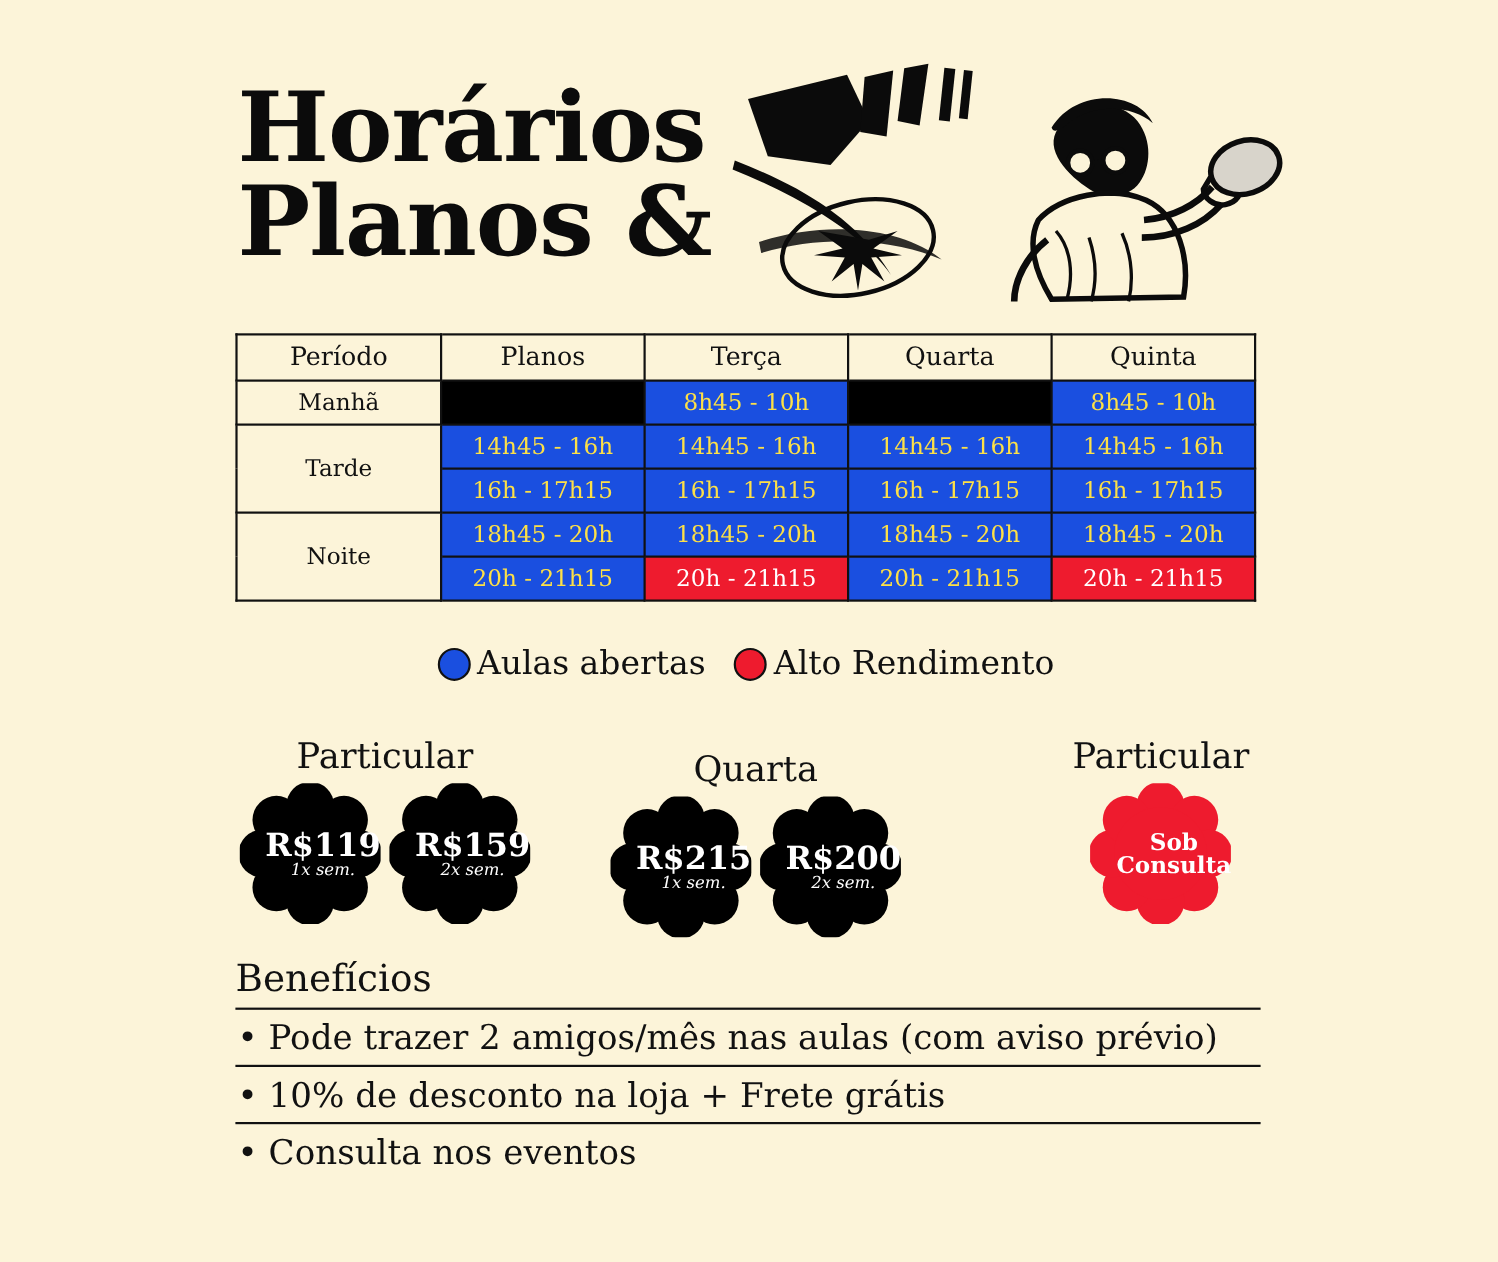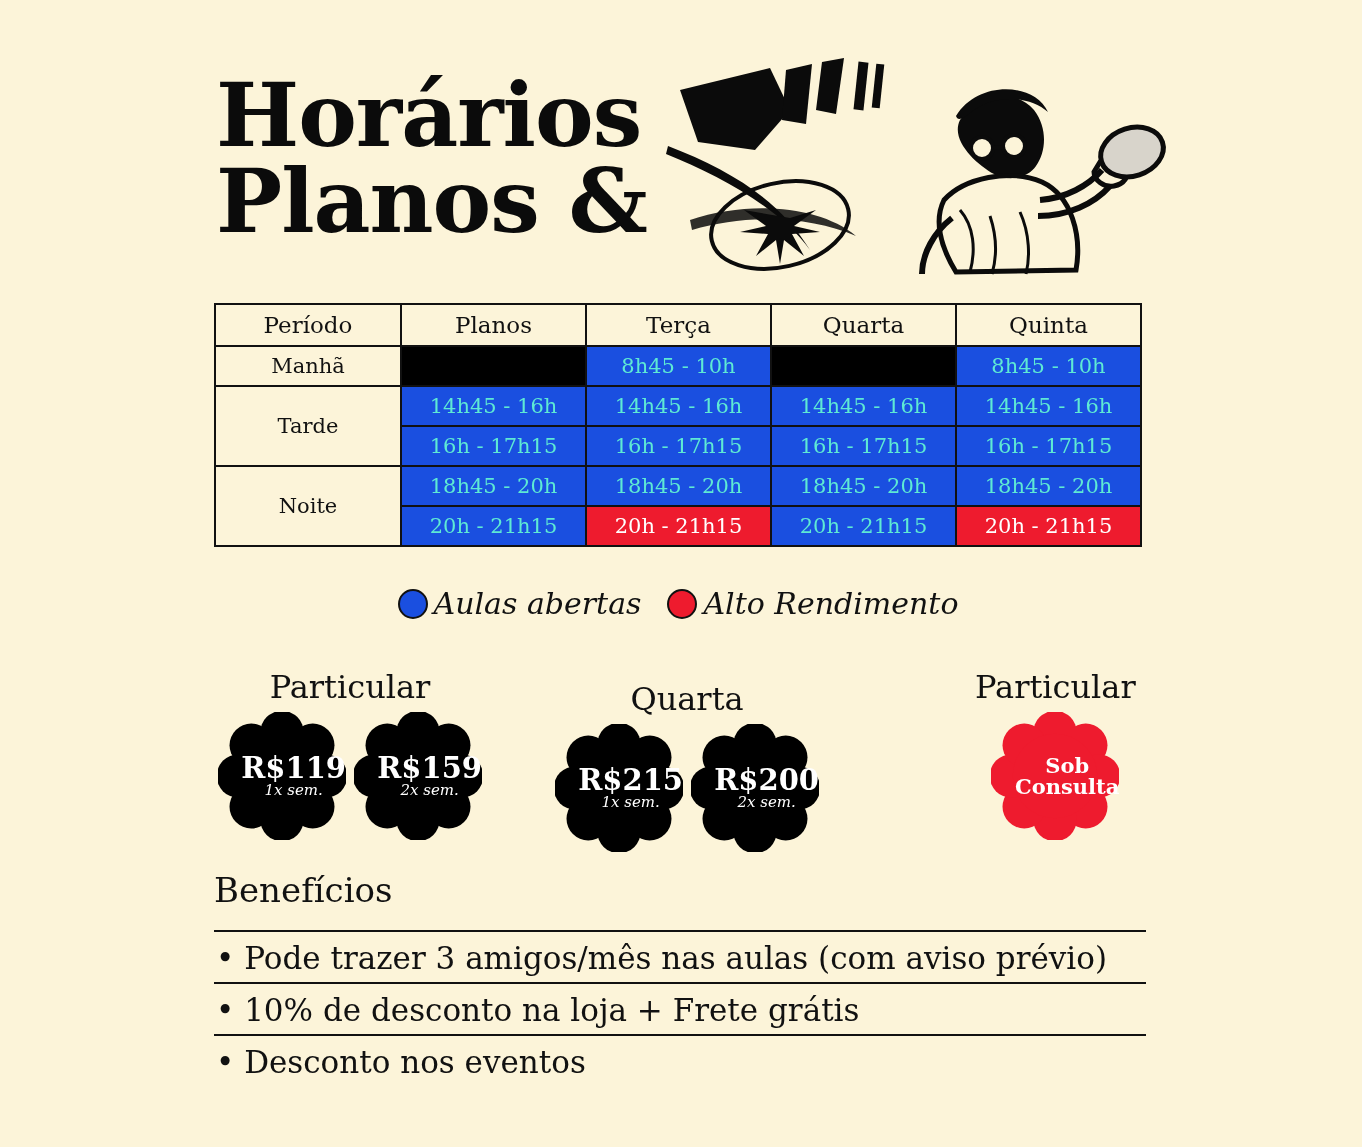--- a/index.html
+++ b/index.html
@@ -66,21 +66,21 @@
   }
   .schedule th {
     font-weight: 400;
     background: #FCF4D9;
     font-size: 23px;
     height: 40px;
     margin-left: 28px;
   }
   .cell-blue {
     background: #1A4FE0;
-    color: #5eead4;
+    color: #fde047;
   }
   .cell-red {
     background: #EE1B2E;
     color: #ffffff;
   }
   .cell-black {
     background: #000000;
   }
   .cell-label {
     background: #FCF4D9;
@@ -92,21 +92,20 @@
   
   .legend {
     position: absolute;
     left: 214px;
     top: 586px;
     width: 928px;
     display: flex;
     justify-content: center;
     align-items: center;
     gap: 26px;
-    font-style: italic;
   }
   .legend-item {
     display: flex;
     align-items: center;
     gap: 6px;
     font-family: "DejaVu Serif", serif;
     font-size: 30px;
   }
   .dot {
     width: 26px;
@@ -189,21 +188,21 @@
   
   .benefits {
     position: absolute;
     left: 214px;
     top: 870px;
     width: 932px;
   }
   .benefits-title {
     font-family: "DejaVu Serif", serif;
     font-size: 34px;
-    padding-bottom: 20px;
+    padding-bottom: 6px;
   }
   .benefit-row {
     font-family: "DejaVu Serif", serif;
     font-size: 31px;
     border-top: 2px solid #111111;
     padding: 8px 0 6px 2px;
   }
 </style>
 </head>
 <body>
@@ -435,18 +434,18 @@
             <span class="consulta">Sob</span>
             <span class="consulta">Consulta</span>
           </span>
         </div>
       </div>
     </div>
   </div>
 
   <div class="benefits">
     <div class="benefits-title">Benefícios</div>
-    <div class="benefit-row">• Pode trazer 3 amigos/mês nas aulas (com aviso prévio)</div>
+    <div class="benefit-row">• Pode trazer 2 amigos/mês nas aulas (com aviso prévio)</div>
     <div class="benefit-row">• 10% de desconto na loja + Frete grátis</div>
-    <div class="benefit-row">• Desconto nos eventos</div>
+    <div class="benefit-row">• Consulta nos eventos</div>
   </div>
 
 </div>
 
 </body></html>

